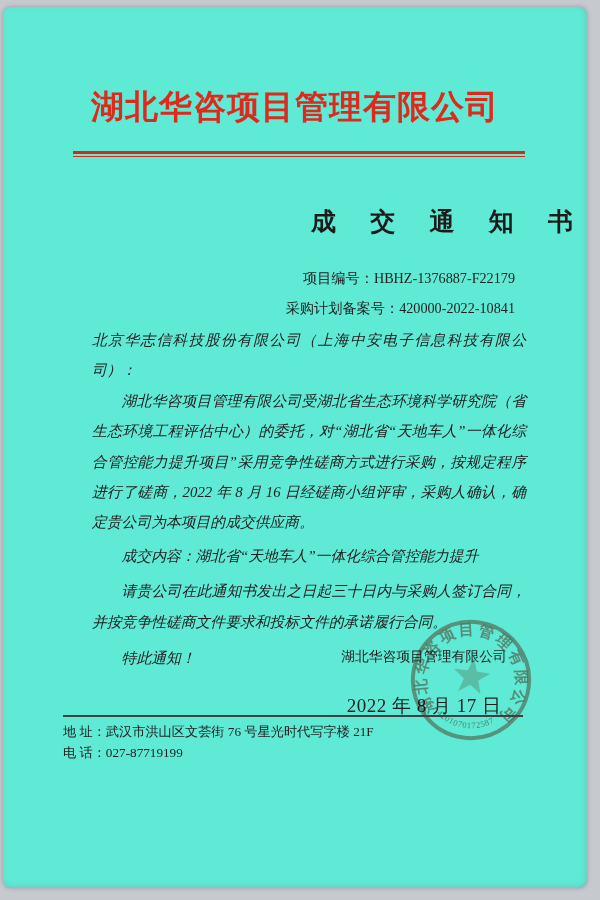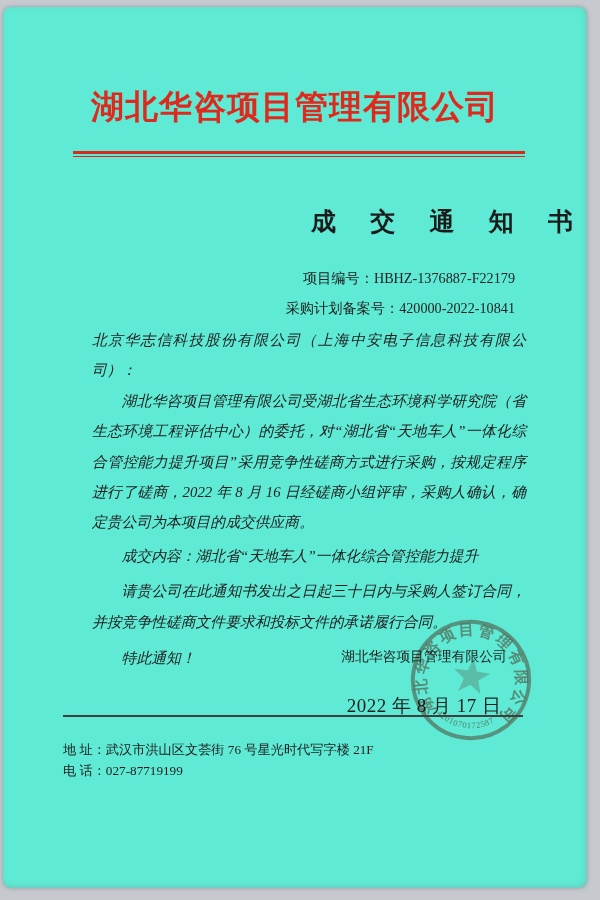--- a/index.html
+++ b/index.html
@@ -48,21 +48,21 @@
     text-align:center;color:#1f1f1f;
   }
   .sign-company{font-size:13.8px;line-height:20px;}
   .sign-date{font-size:19px;margin-top:26px;letter-spacing:.5px;}
   .seal{
     position:absolute;left:404px;top:609px;width:128px;height:128px;
     mix-blend-mode:multiply;opacity:.9;
   }
   .doc-footer{
     position:absolute;left:60px;top:708px;width:460px;
-    border-top:2px solid #3f3f3f;padding-top:23px;
+    border-top:2px solid #3f3f3f;padding-top:5px;
     font-size:13.2px;line-height:20.5px;color:#1d1d1d;
   }
 </style>
 </head>
 <body>
 
 <div class="page">
 
   <h1 class="letterhead">湖北华咨项目管理有限公司</h1>
 

